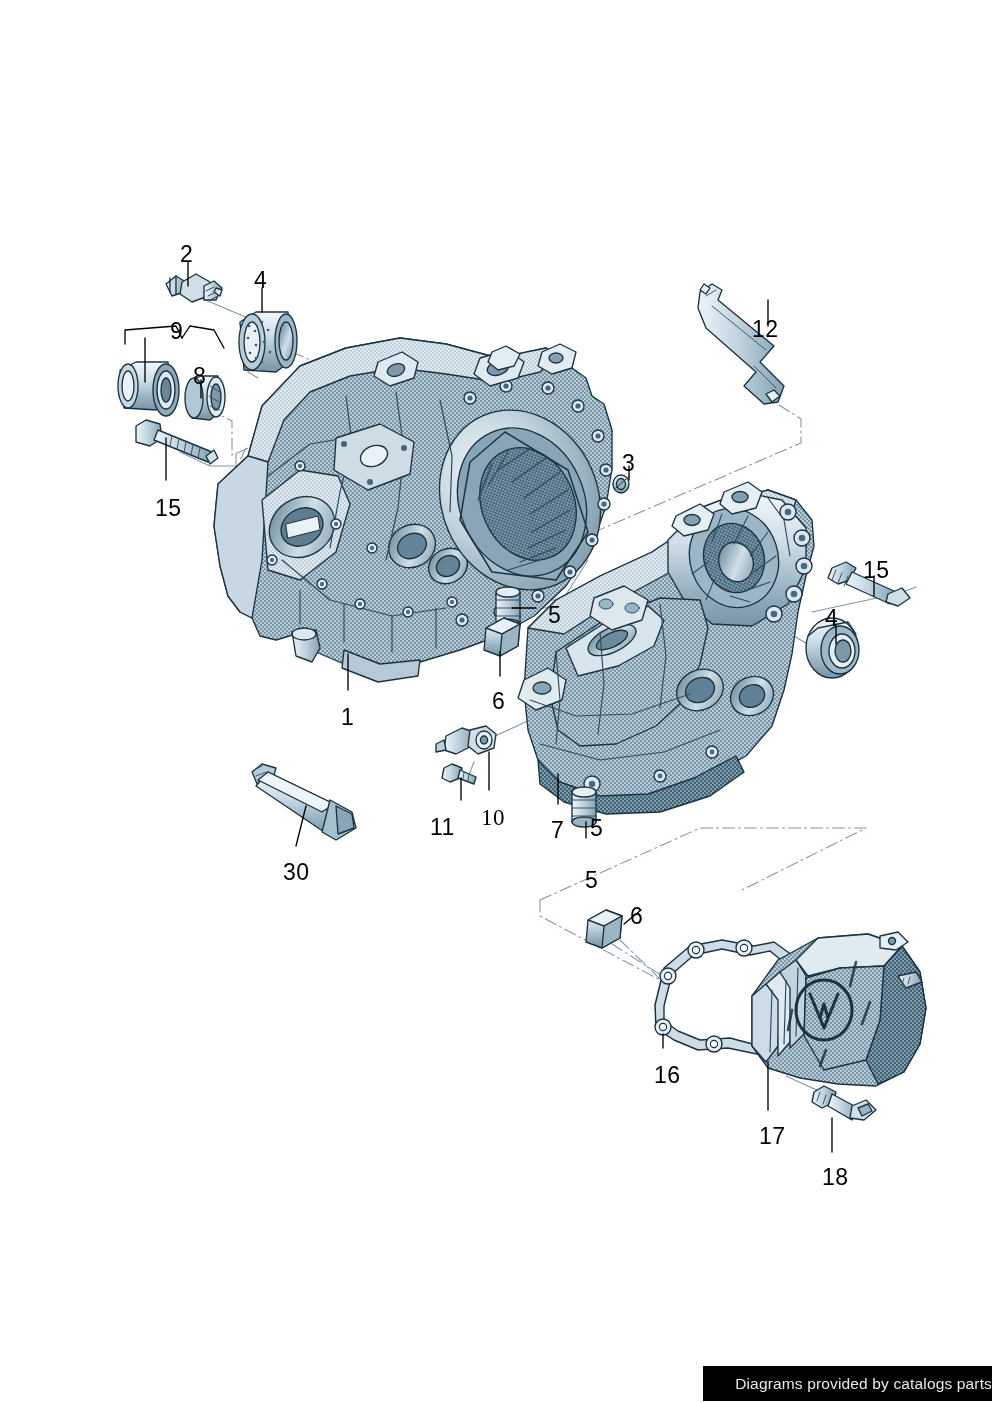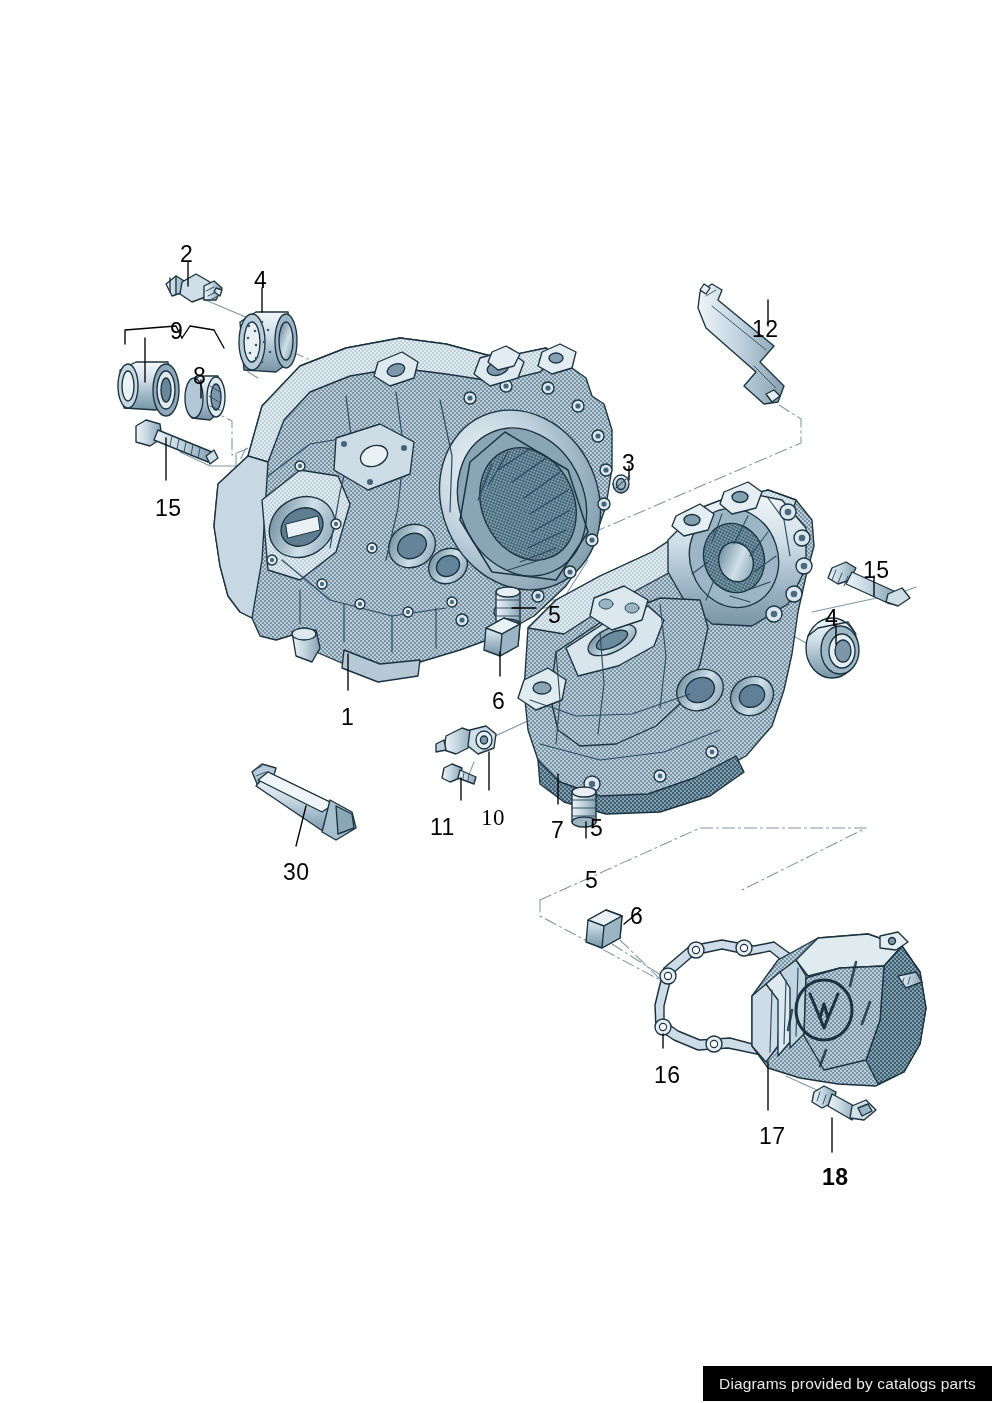--- a/index.html
+++ b/index.html
@@ -24,21 +24,21 @@
     letter-spacing:0.5px;
   }
 
   
   #watermark{
     position:absolute;
     left:703px; top:1366px;
     width:289px; height:35px;
     background:#000000;
     color:#e8e8e8;
-    display:flex;align-items:center;justify-content:center;
+    display:flex;align-items:center;justify-content:flex-end;
     font-family:"Liberation Sans",sans-serif;
     font-size:15.5px;
     letter-spacing:0.15px;
   }
 </style>
 </head>
 <body>
 
 <div id="stage">
 
@@ -630,19 +630,19 @@
 <span class="callout" style="left:341px;top:706px;">1</span>
 <span class="callout" style="left:430px;top:816px;">11</span>
 <span class="callout" style="left:481px;top:806px;font-family:Liberation Serif, serif;">10</span>
 <span class="callout" style="left:551px;top:819px;">7</span>
 <span class="callout" style="left:590px;top:817px;">5</span>
 <span class="callout" style="left:283px;top:861px;">30</span>
 <span class="callout" style="left:585px;top:869px;">5</span>
 <span class="callout" style="left:630px;top:905px;">6</span>
 <span class="callout" style="left:626px;top:1064px;margin-left:28px;">16</span>
 <span class="callout" style="left:759px;top:1125px;">17</span>
-<span class="callout" style="left:822px;top:1166px;font-weight:bold;">18</span>
+<span class="callout" style="left:822px;top:1166px;">18</span>
 
 <div id="watermark">
   <span>Diagrams provided by catalogs parts</span>
 </div>
 
 </div>
 
 </body></html>

